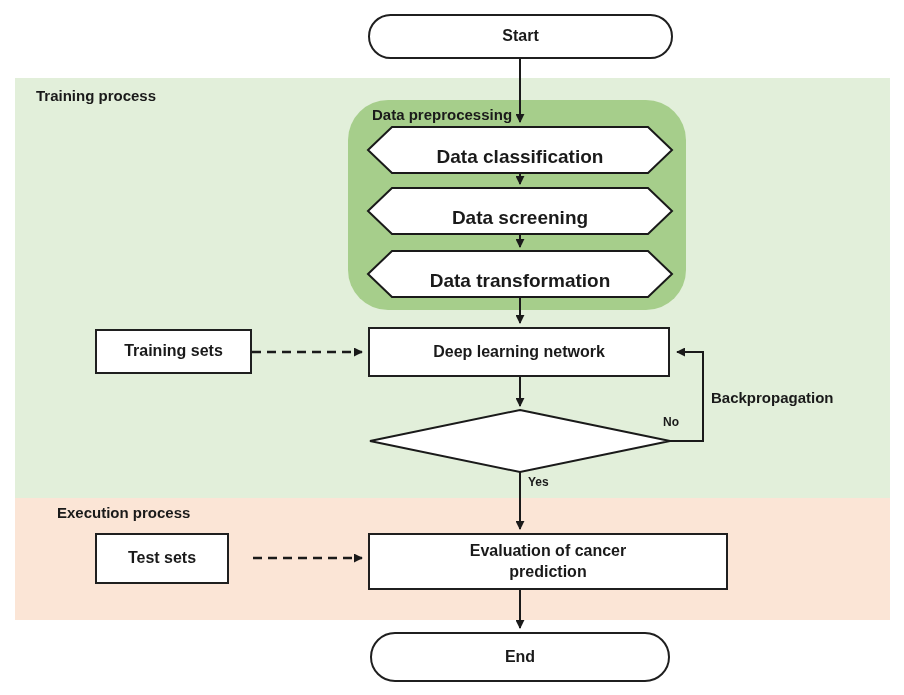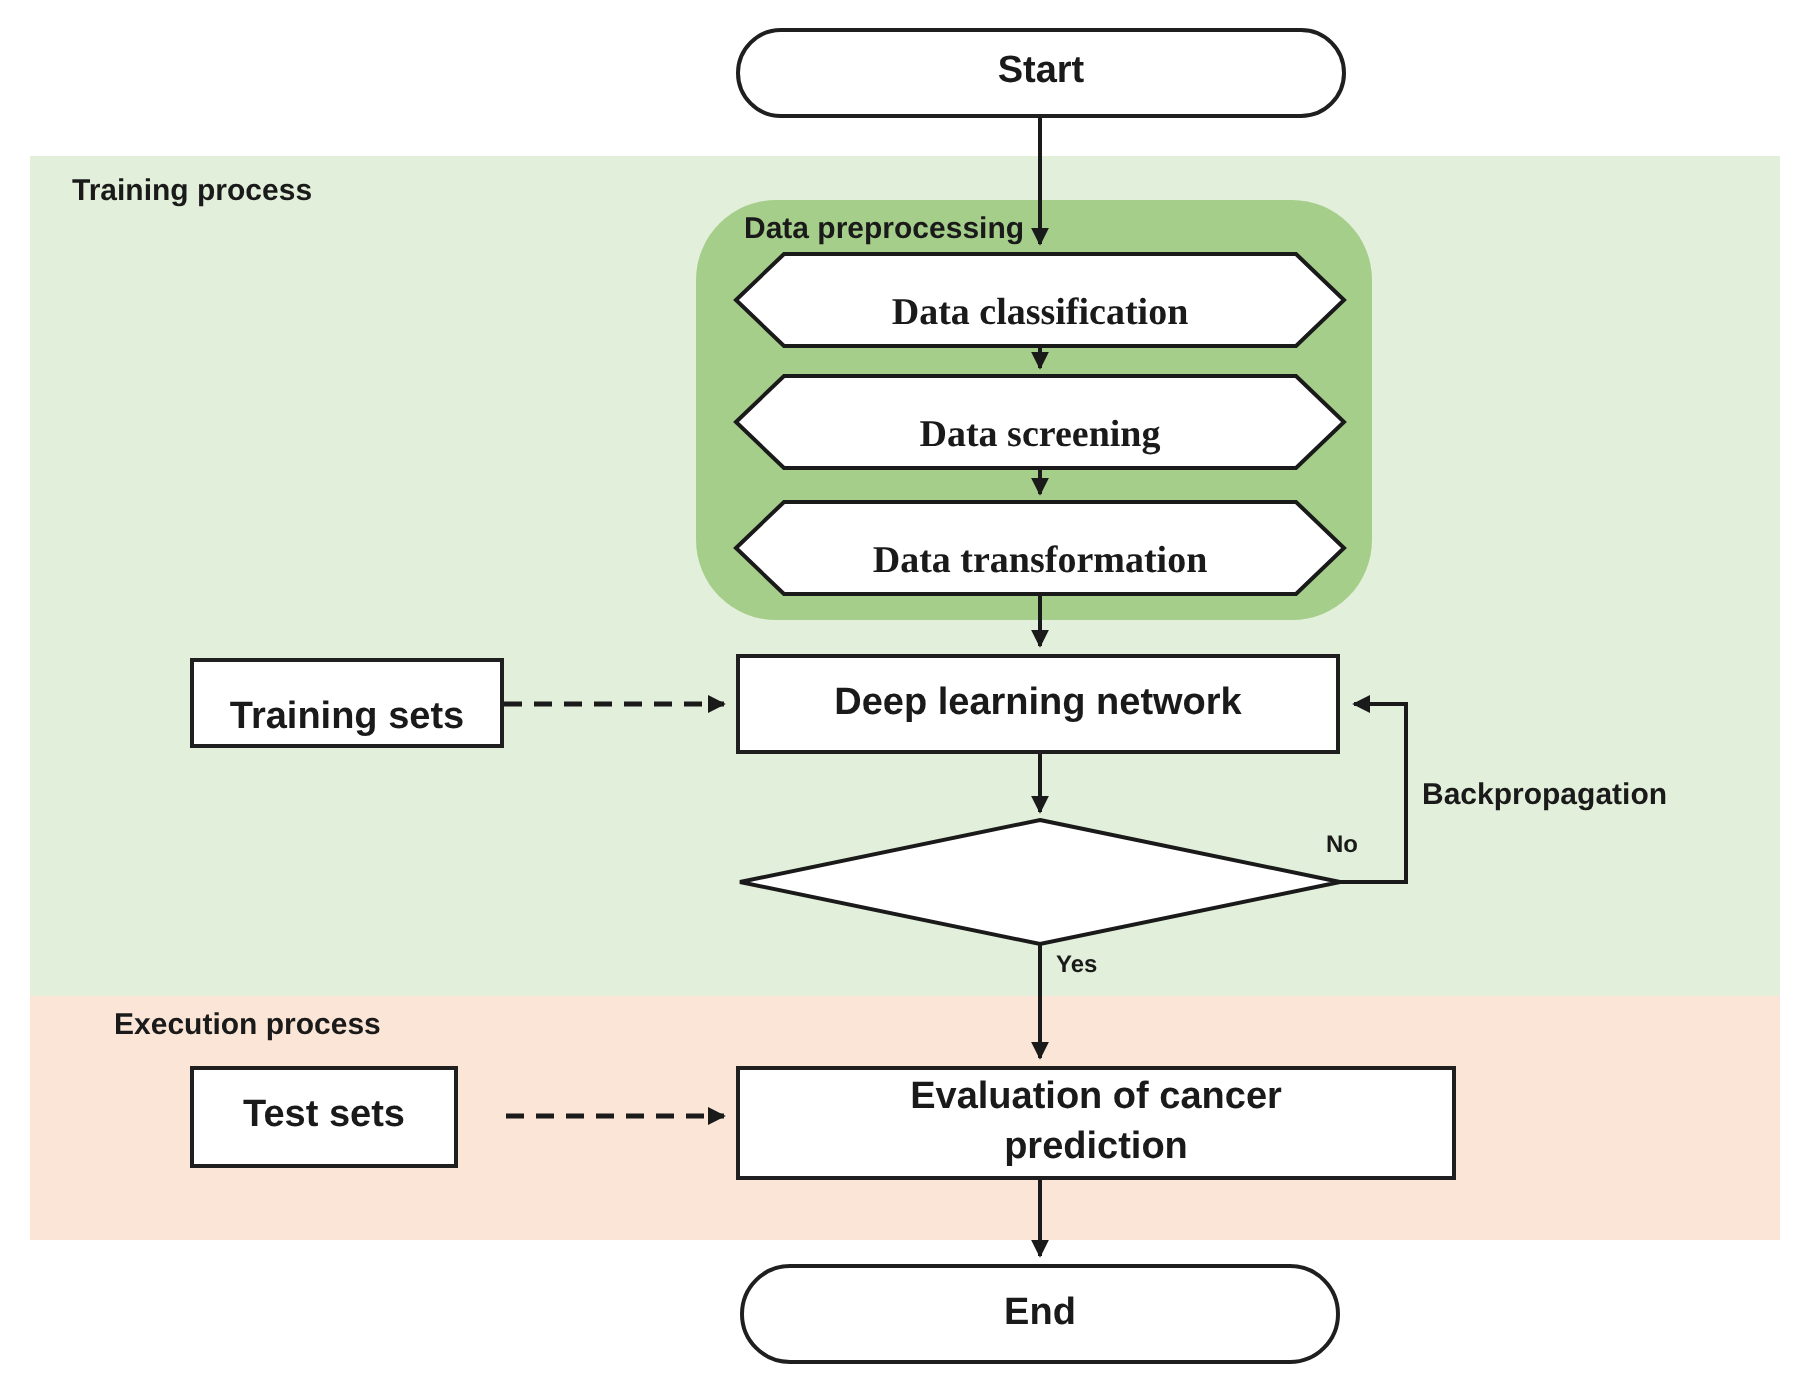--- a/index.html
+++ b/index.html
@@ -43,42 +43,42 @@
   }
   .node {
     position: absolute;
     box-sizing: border-box;
     background: #ffffff;
     border: 2px solid #1f1f1f;
     display: flex;
     align-items: center;
     justify-content: center;
     text-align: center;
-    font-size: 19px;
+    font-size: 16px;
     font-weight: 700;
     line-height: 1.3;
   }
   .node.oval { border-radius: 25px; }
   .node.start { left: 368px; top: 14px;  width: 305px; height: 45px; }
   .node.end   { left: 370px; top: 632px; width: 300px; height: 50px; text-align: right; }
-  .node.training-sets { left: 95px;  top: 329px; width: 157px; height: 45px; align-items: flex-end; }
+  .node.training-sets { left: 95px;  top: 329px; width: 157px; height: 45px; }
   .node.dln           { left: 368px; top: 327px; width: 302px; height: 50px; }
   .node.test-sets     { left: 95px;  top: 533px; width: 134px; height: 51px; }
   .node.evaluation    { left: 368px; top: 533px; width: 360px; height: 57px; }
   .shape-label {
     position: absolute;
     display: flex;
     align-items: center;
     justify-content: center;
     text-align: center;
     font-size: 19px;
     font-weight: 700;
     pointer-events: none;
   }
-  .hex-label { left: 368px; width: 304px; height: 60px; font-family: Liberation Serif, serif; }
+  .hex-label { left: 368px; width: 304px; height: 60px; }
   .hex-label.h1 { top: 127px; }
   .hex-label.h2 { top: 188px; }
   .hex-label.h3 { top: 251px; }
   .diamond-label { left: 370px; top: 410px; width: 300px; height: 62px; }
   .edge-label {
     position: absolute;
     font-size: 12px;
     font-weight: 700;
     white-space: nowrap;
   }

